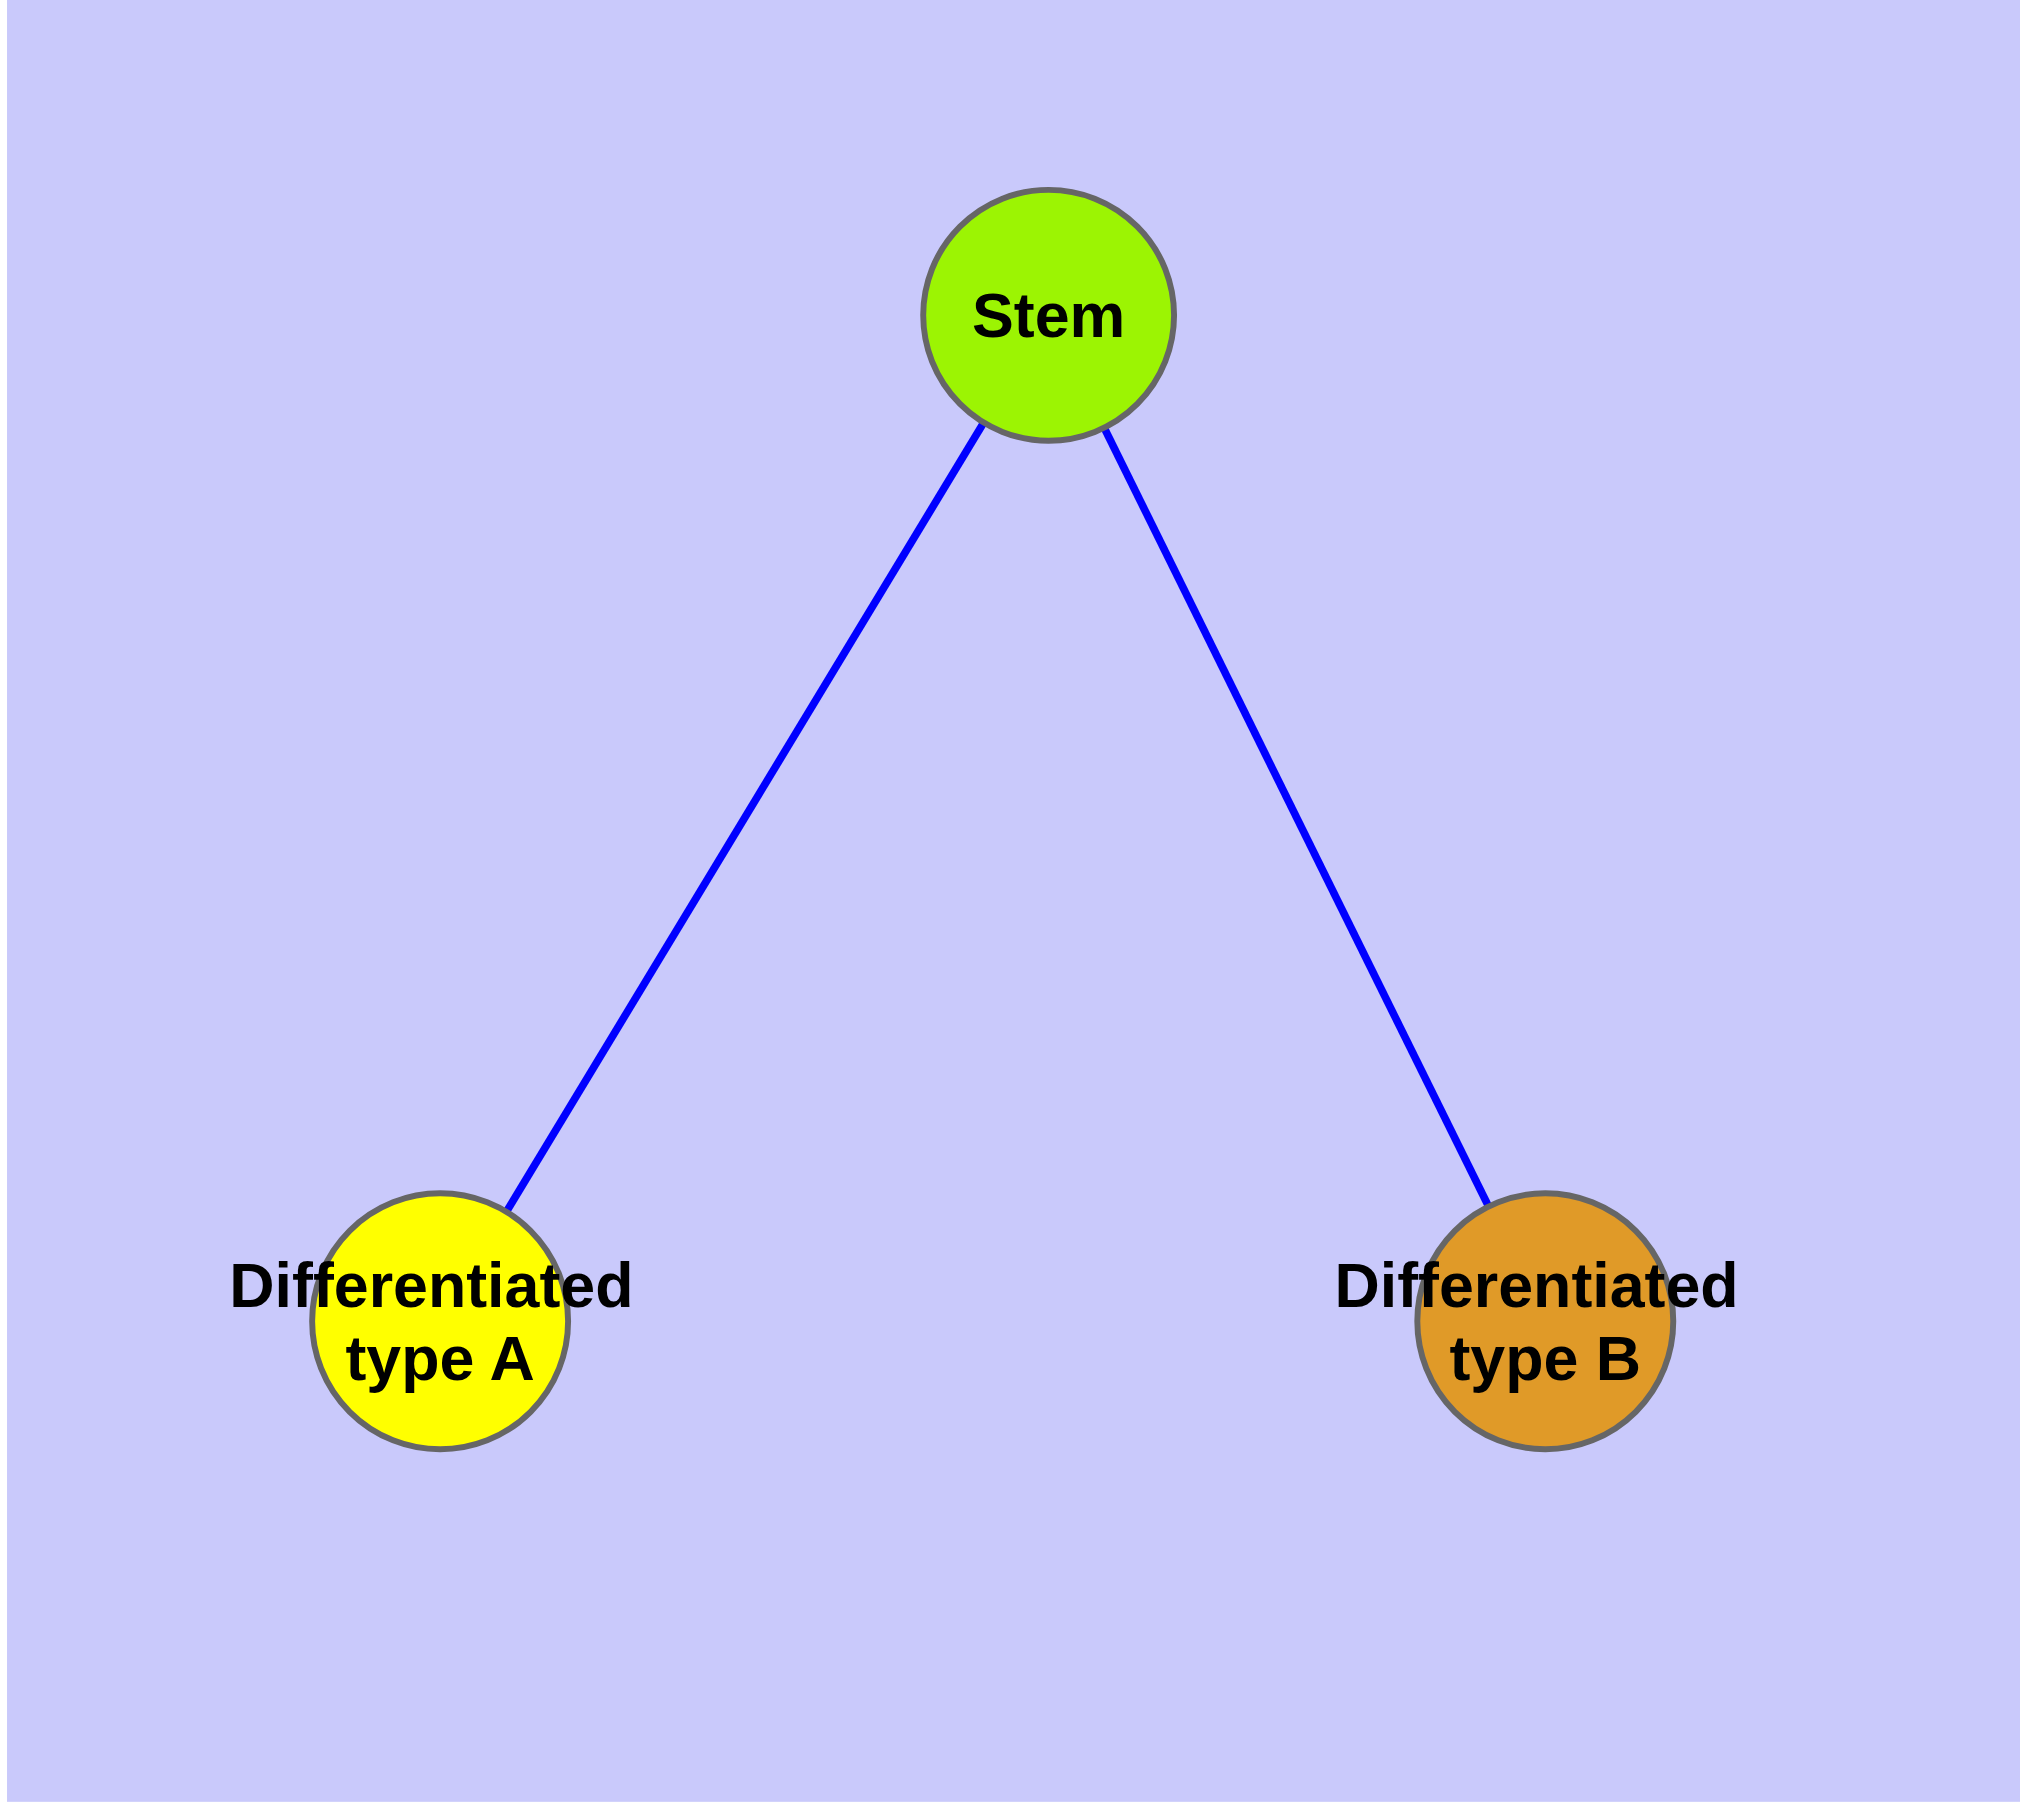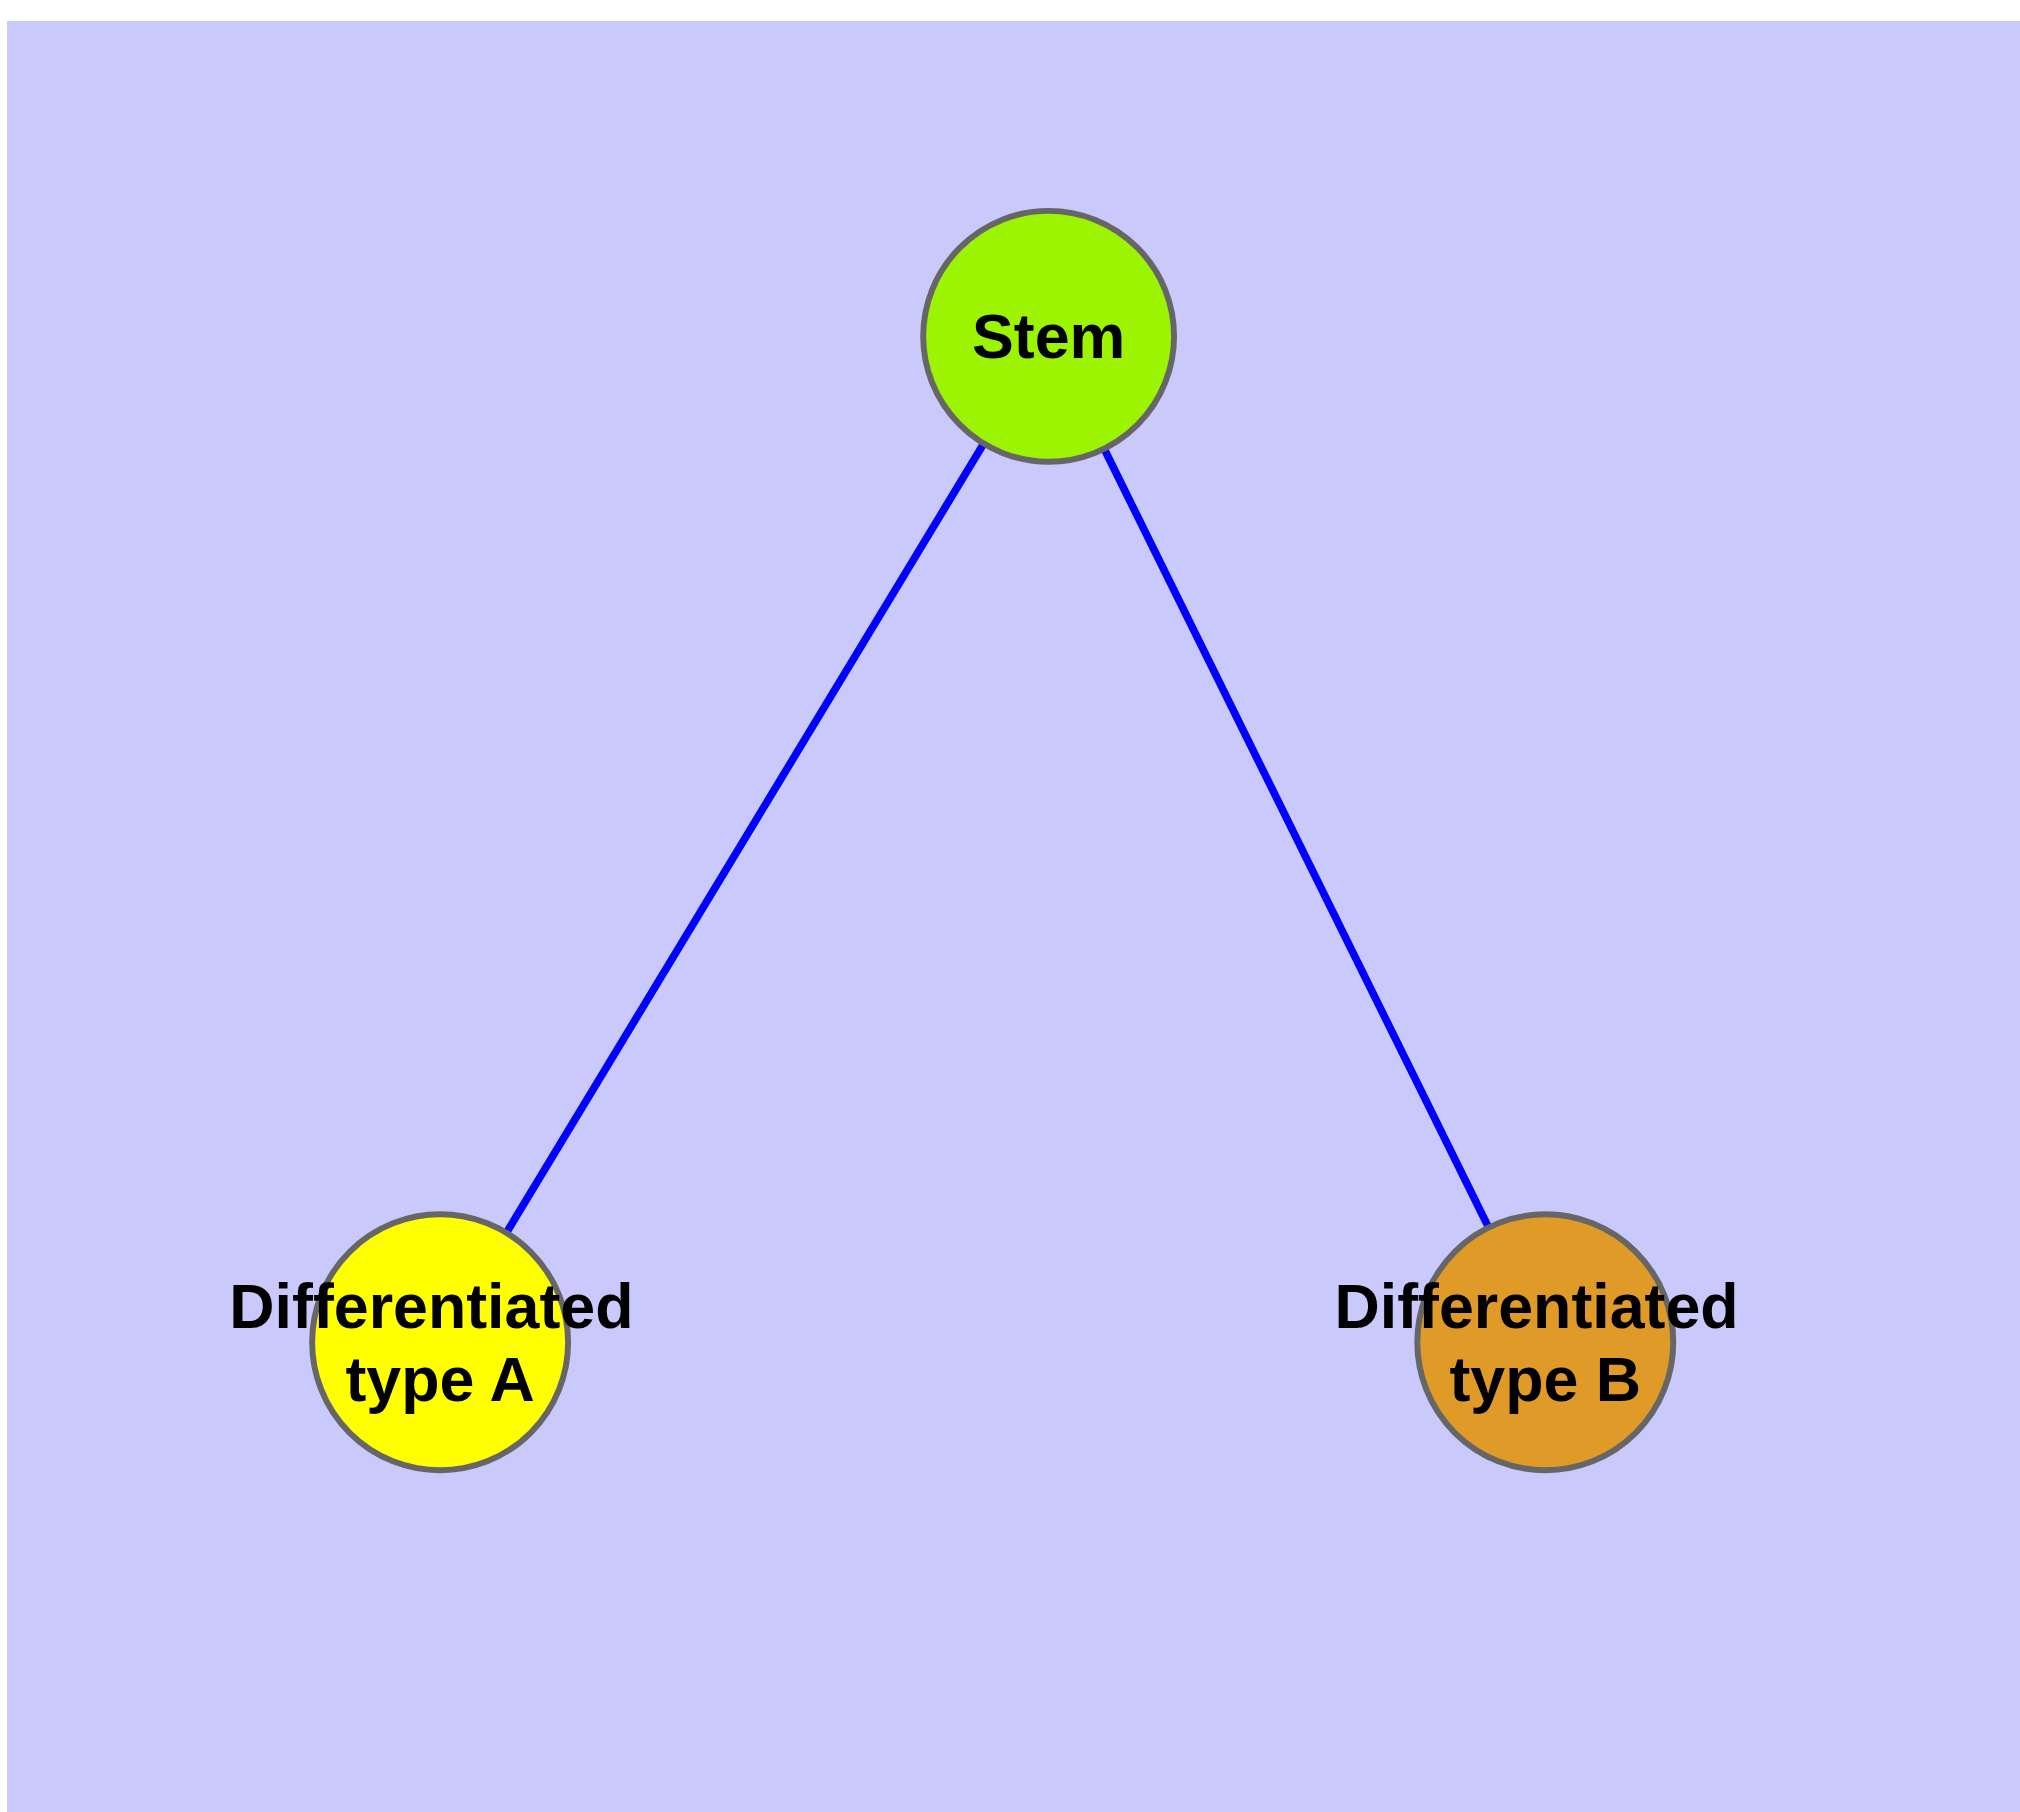--- a/index.html
+++ b/index.html
@@ -12,21 +12,20 @@
     width: 2021px;
     height: 1812px;
     overflow: hidden;
     font-family: "Liberation Sans", sans-serif;
   }
   #graph-canvas {
     position: relative;
     width: 2021px;
     height: 1316px;
     background: #ffffff;
-    margin-top: 21px;
   }
   #graph-svg {
     position: absolute;
     top: 0;
     left: 0;
     width: 2021px;
     height: 1812px;
     display: block;
   }
   .node-label {

